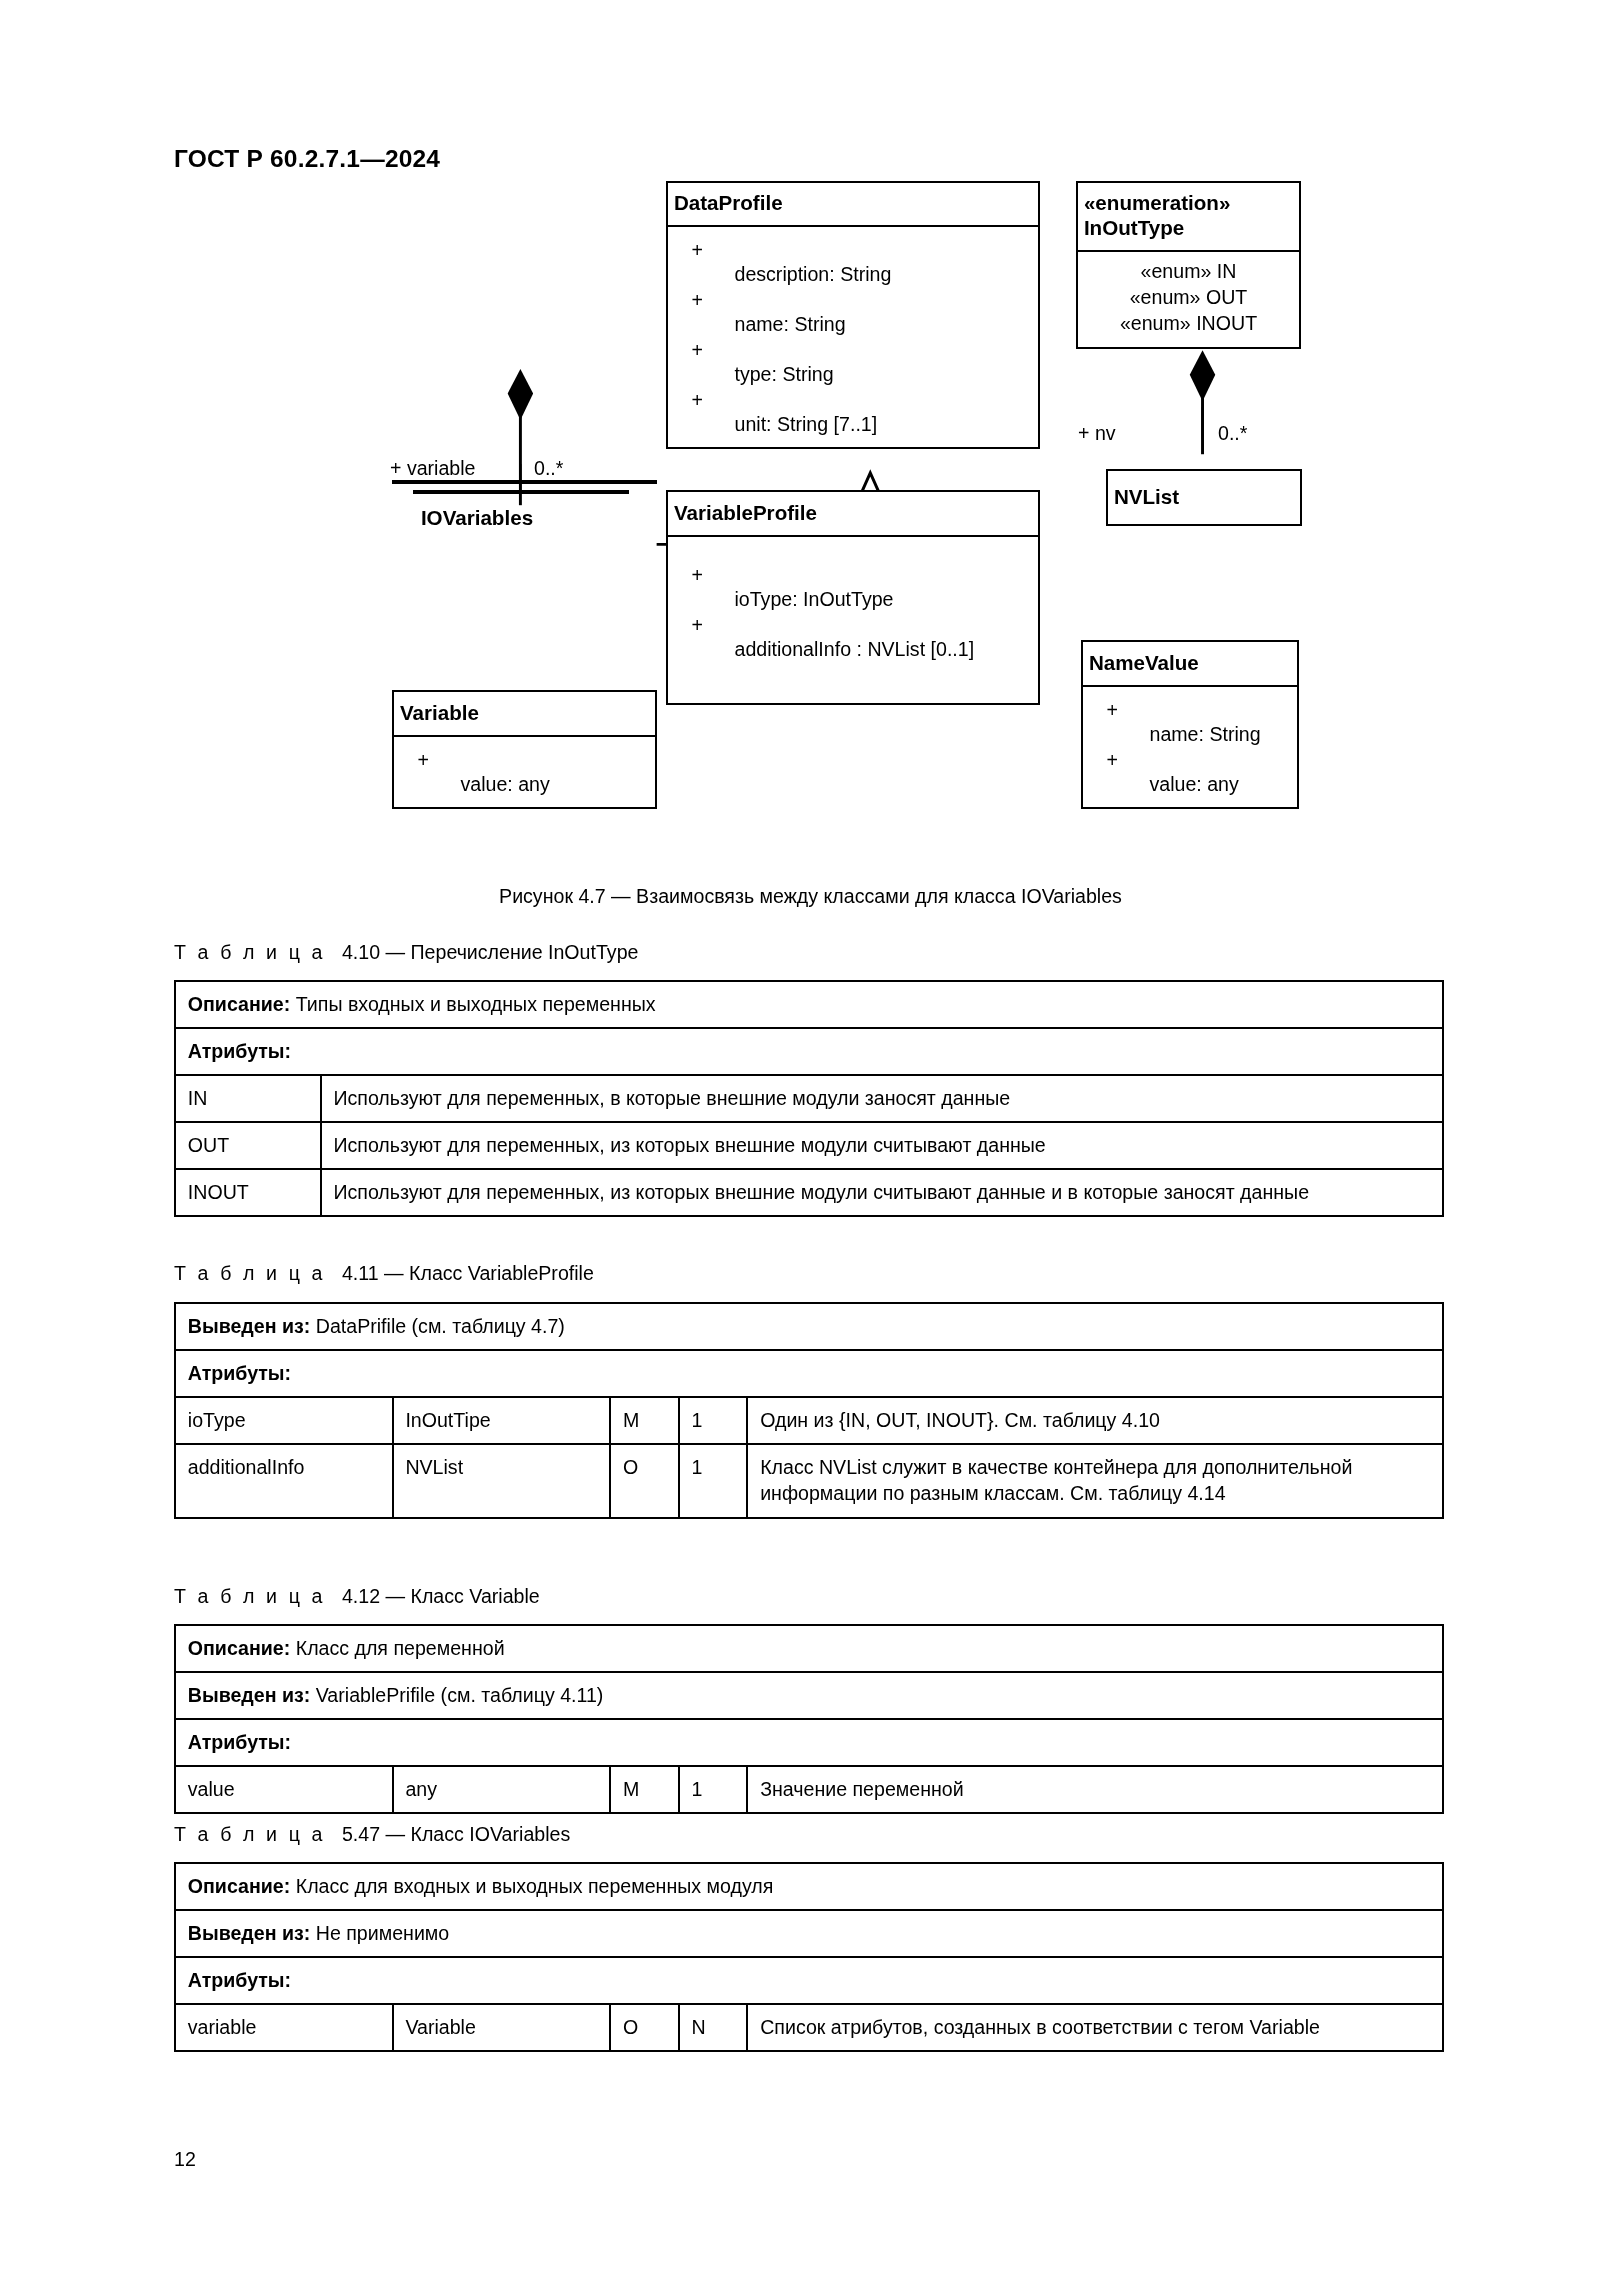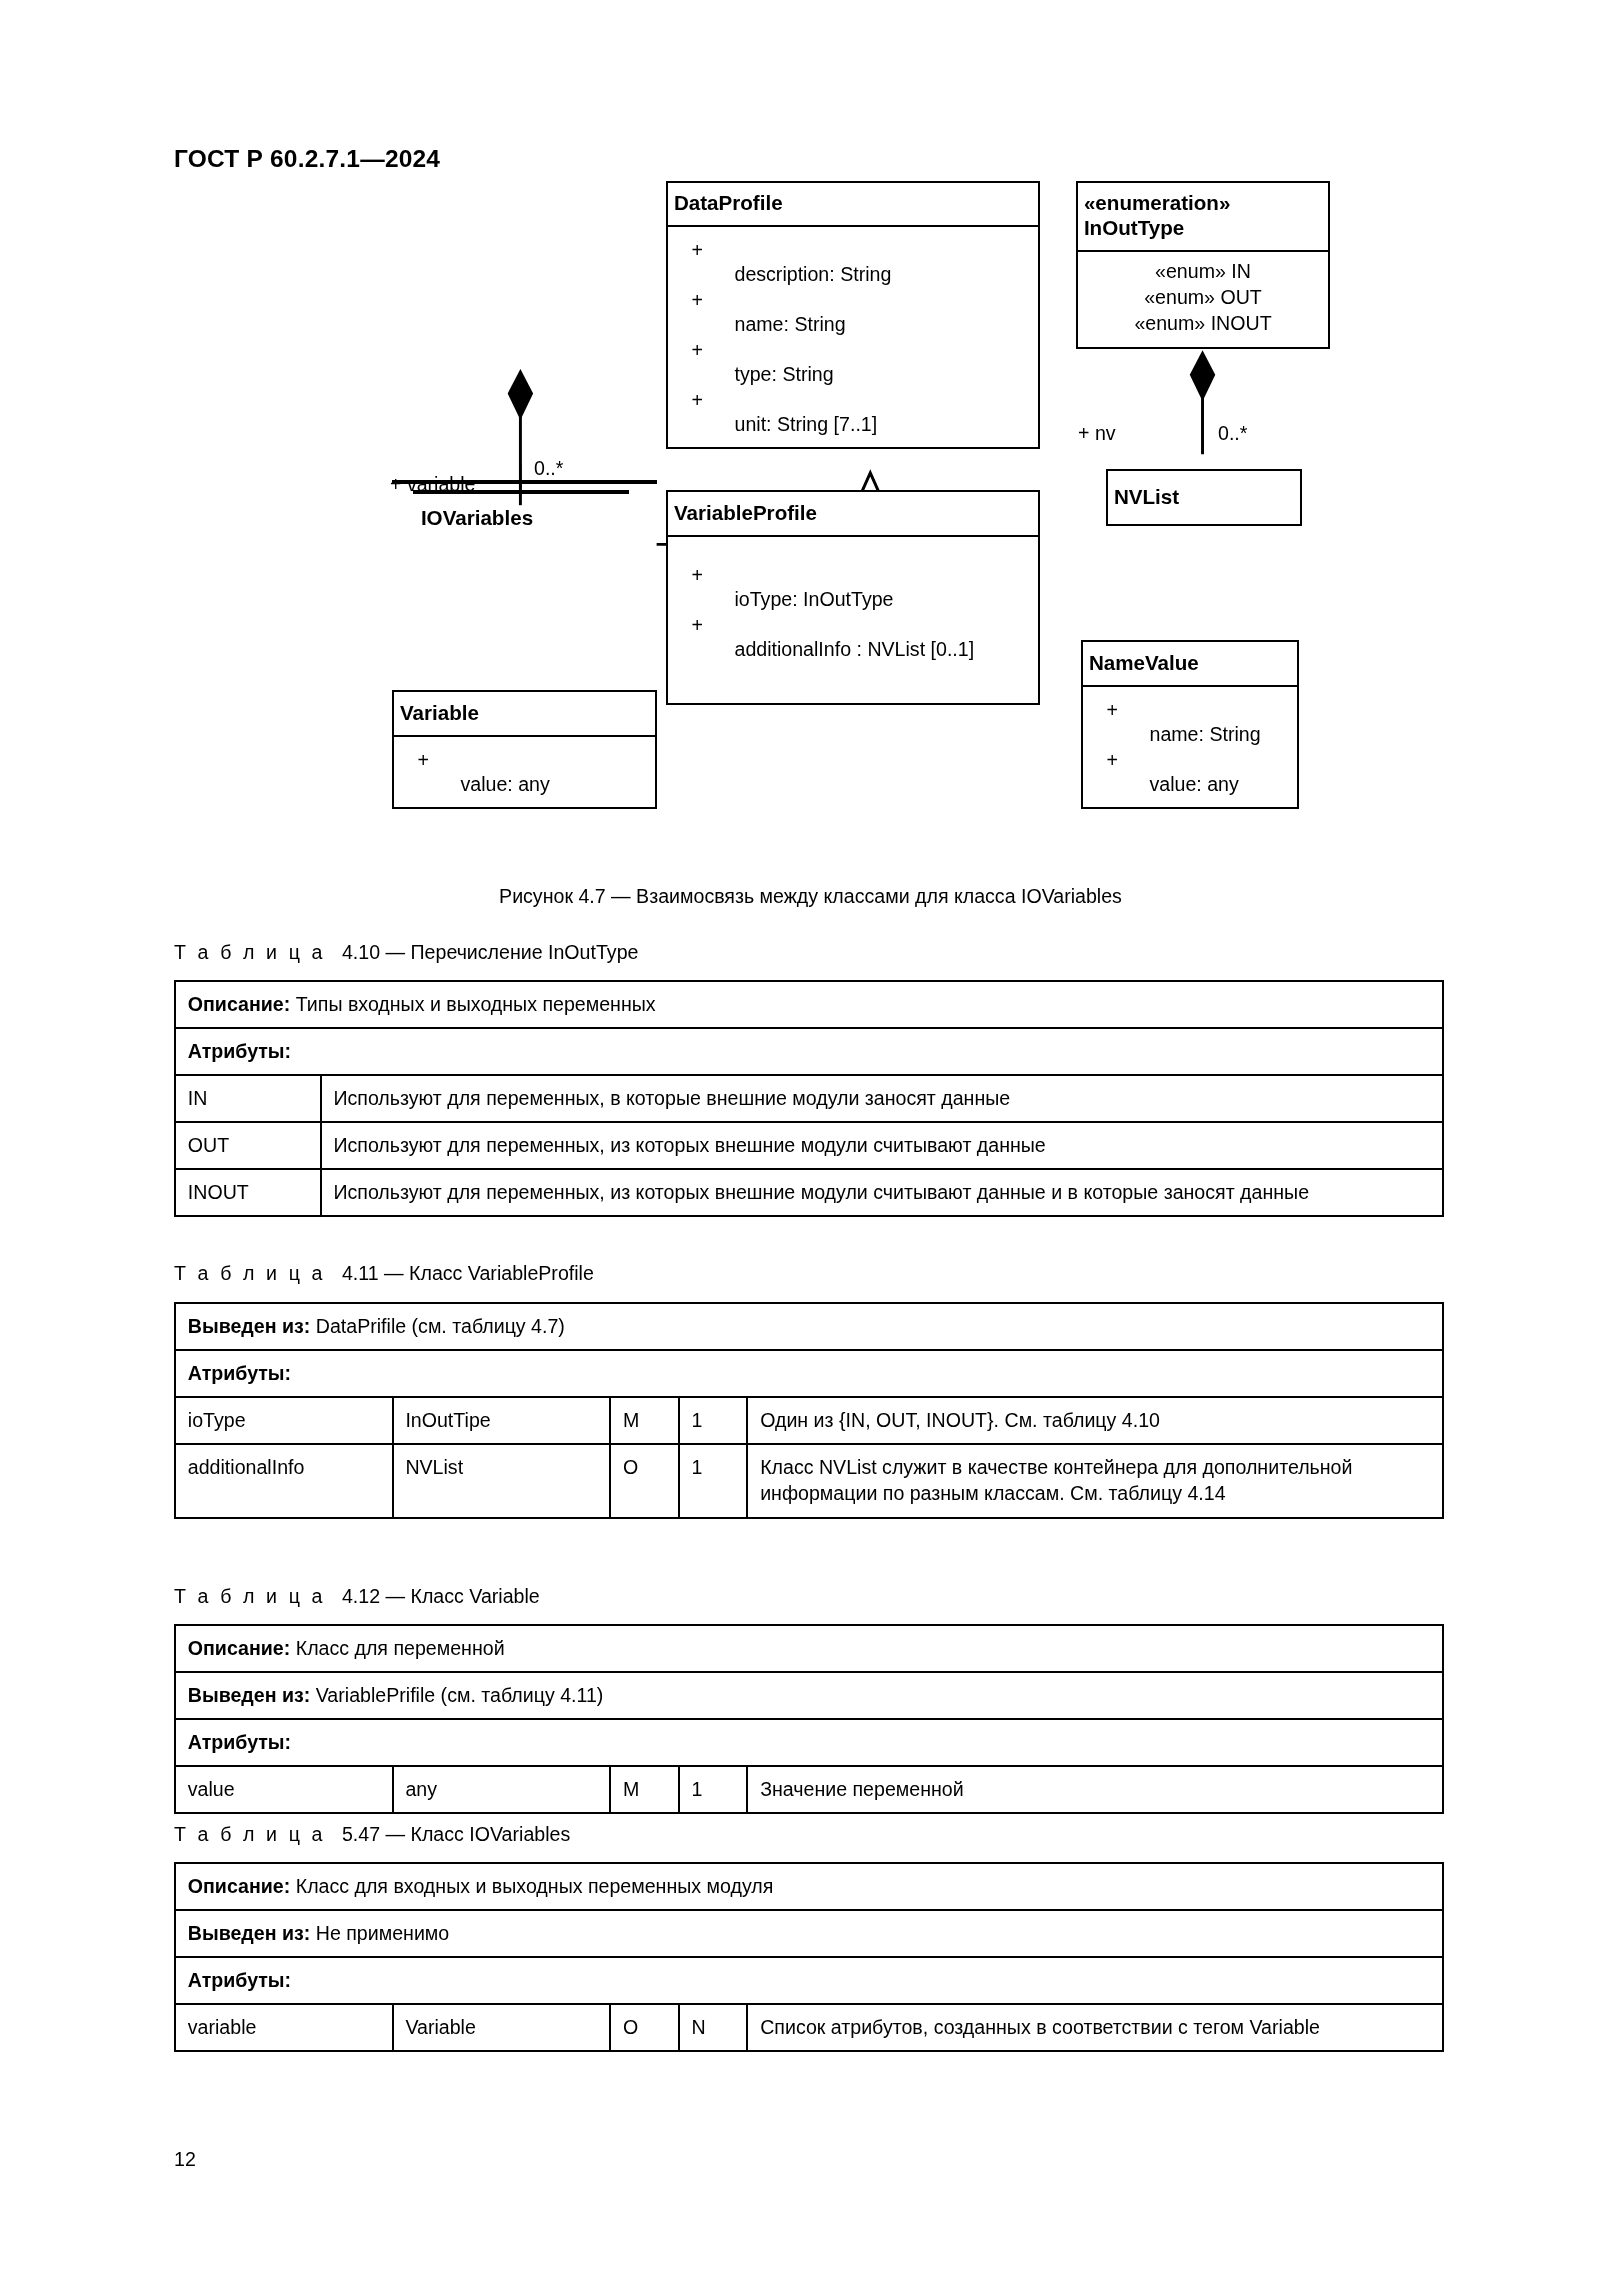--- a/index.html
+++ b/index.html
@@ -165,21 +165,21 @@
           <span class="attr-vis">+</span>
           <span class="attr-text">type: String</span>
         </div>
         <div class="attr-row">
           <span class="attr-vis">+</span>
           <span class="attr-text">unit: String [7..1]</span>
         </div>
       </div>
     </div>
 
-    <div class="uml-box" style="left:1076px; top:-25.5px; width:254px;">
+    <div class="uml-box" style="left:1076px; top:-25.5px; width:225px;">
       <div class="uml-title">
         <div>«enumeration»</div>
         <div>InOutType</div>
       </div>
       <div class="uml-sep"></div>
       <div class="enum-body">
         <div>«enum» IN</div>
         <div>«enum» OUT</div>
         <div>«enum» INOUT</div>
       </div>
@@ -230,21 +230,21 @@
       <div class="uml-title">Variable</div>
       <div class="uml-sep"></div>
       <div class="uml-attrs">
         <div class="attr-row">
           <span class="attr-vis">+</span>
           <span class="attr-text">value: any</span>
         </div>
       </div>
     </div>
 
-    <div class="label-txt" style="left:390px; top:251px;margin-top:16px;">+ variable</div>
+    <div class="label-txt" style="left:390px; top:251px;">+ variable</div>
     <div class="label-txt" style="left:534px; top:251px;">0..*</div>
     <div class="label-txt" style="left:1078px; top:216px;">+ nv</div>
     <div class="label-txt" style="left:1218px; top:216px;">0..*</div>
   </div>
 
   <div class="fig-caption" style="top:885px;">Рисунок 4.7 — Взаимосвязь между классами для класса IOVariables</div>
 
   <div class="table-caption" style="top:941px;">
     <span class="tc-spaced">Т а б л и ц а</span>
     <span>&nbsp; </span>

